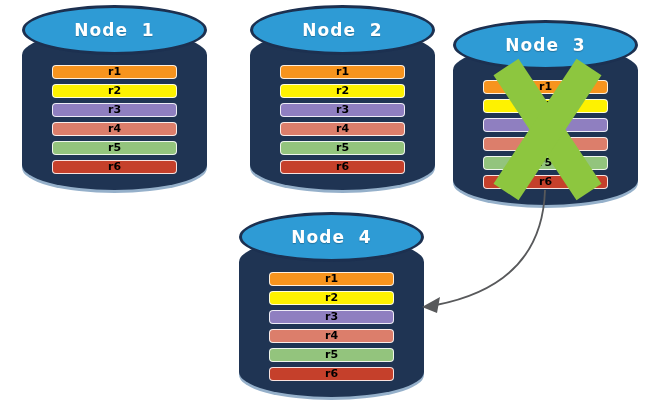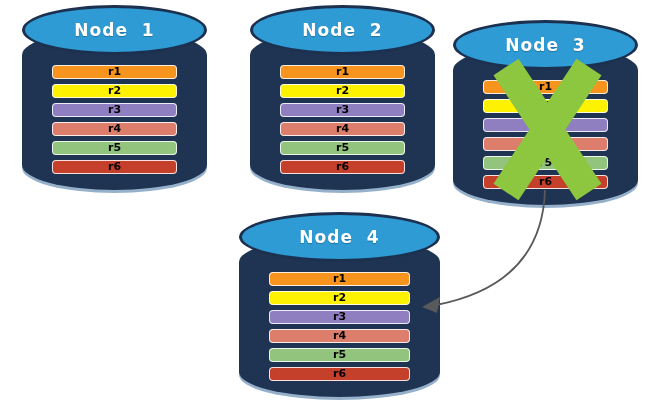--- a/index.html
+++ b/index.html
@@ -6,21 +6,21 @@
   body{
     width:646px;height:402px;position:relative;overflow:hidden;
     background:var(--background,#ffffff);
     font-family:"DejaVu Sans","Liberation Sans",sans-serif;
   }
   .canvas{position:absolute;inset:0;}
   .node{position:absolute;width:185px;height:185px;}
   .node-1{left:22px;top:5px;}
   .node-2{left:250px;top:5px;}
   .node-3{left:453px;top:20px;}
-  .node-4{left:239px;top:212px;padding-left:16px;}
+  .node-4{left:239px;top:212px;}
   .cyl-body{
     position:absolute;left:0;right:0;top:25px;bottom:0;
     background:var(--cylinder-body,#1F3453);
     border-radius:50% / 25px;
     box-shadow:0 3px 0 rgba(62,111,158,0.55);
   }
   .cyl-top{
     position:absolute;left:0;right:0;top:0;height:50px;
     box-sizing:border-box;
     background:var(--cylinder-top,#2E9BD5);

